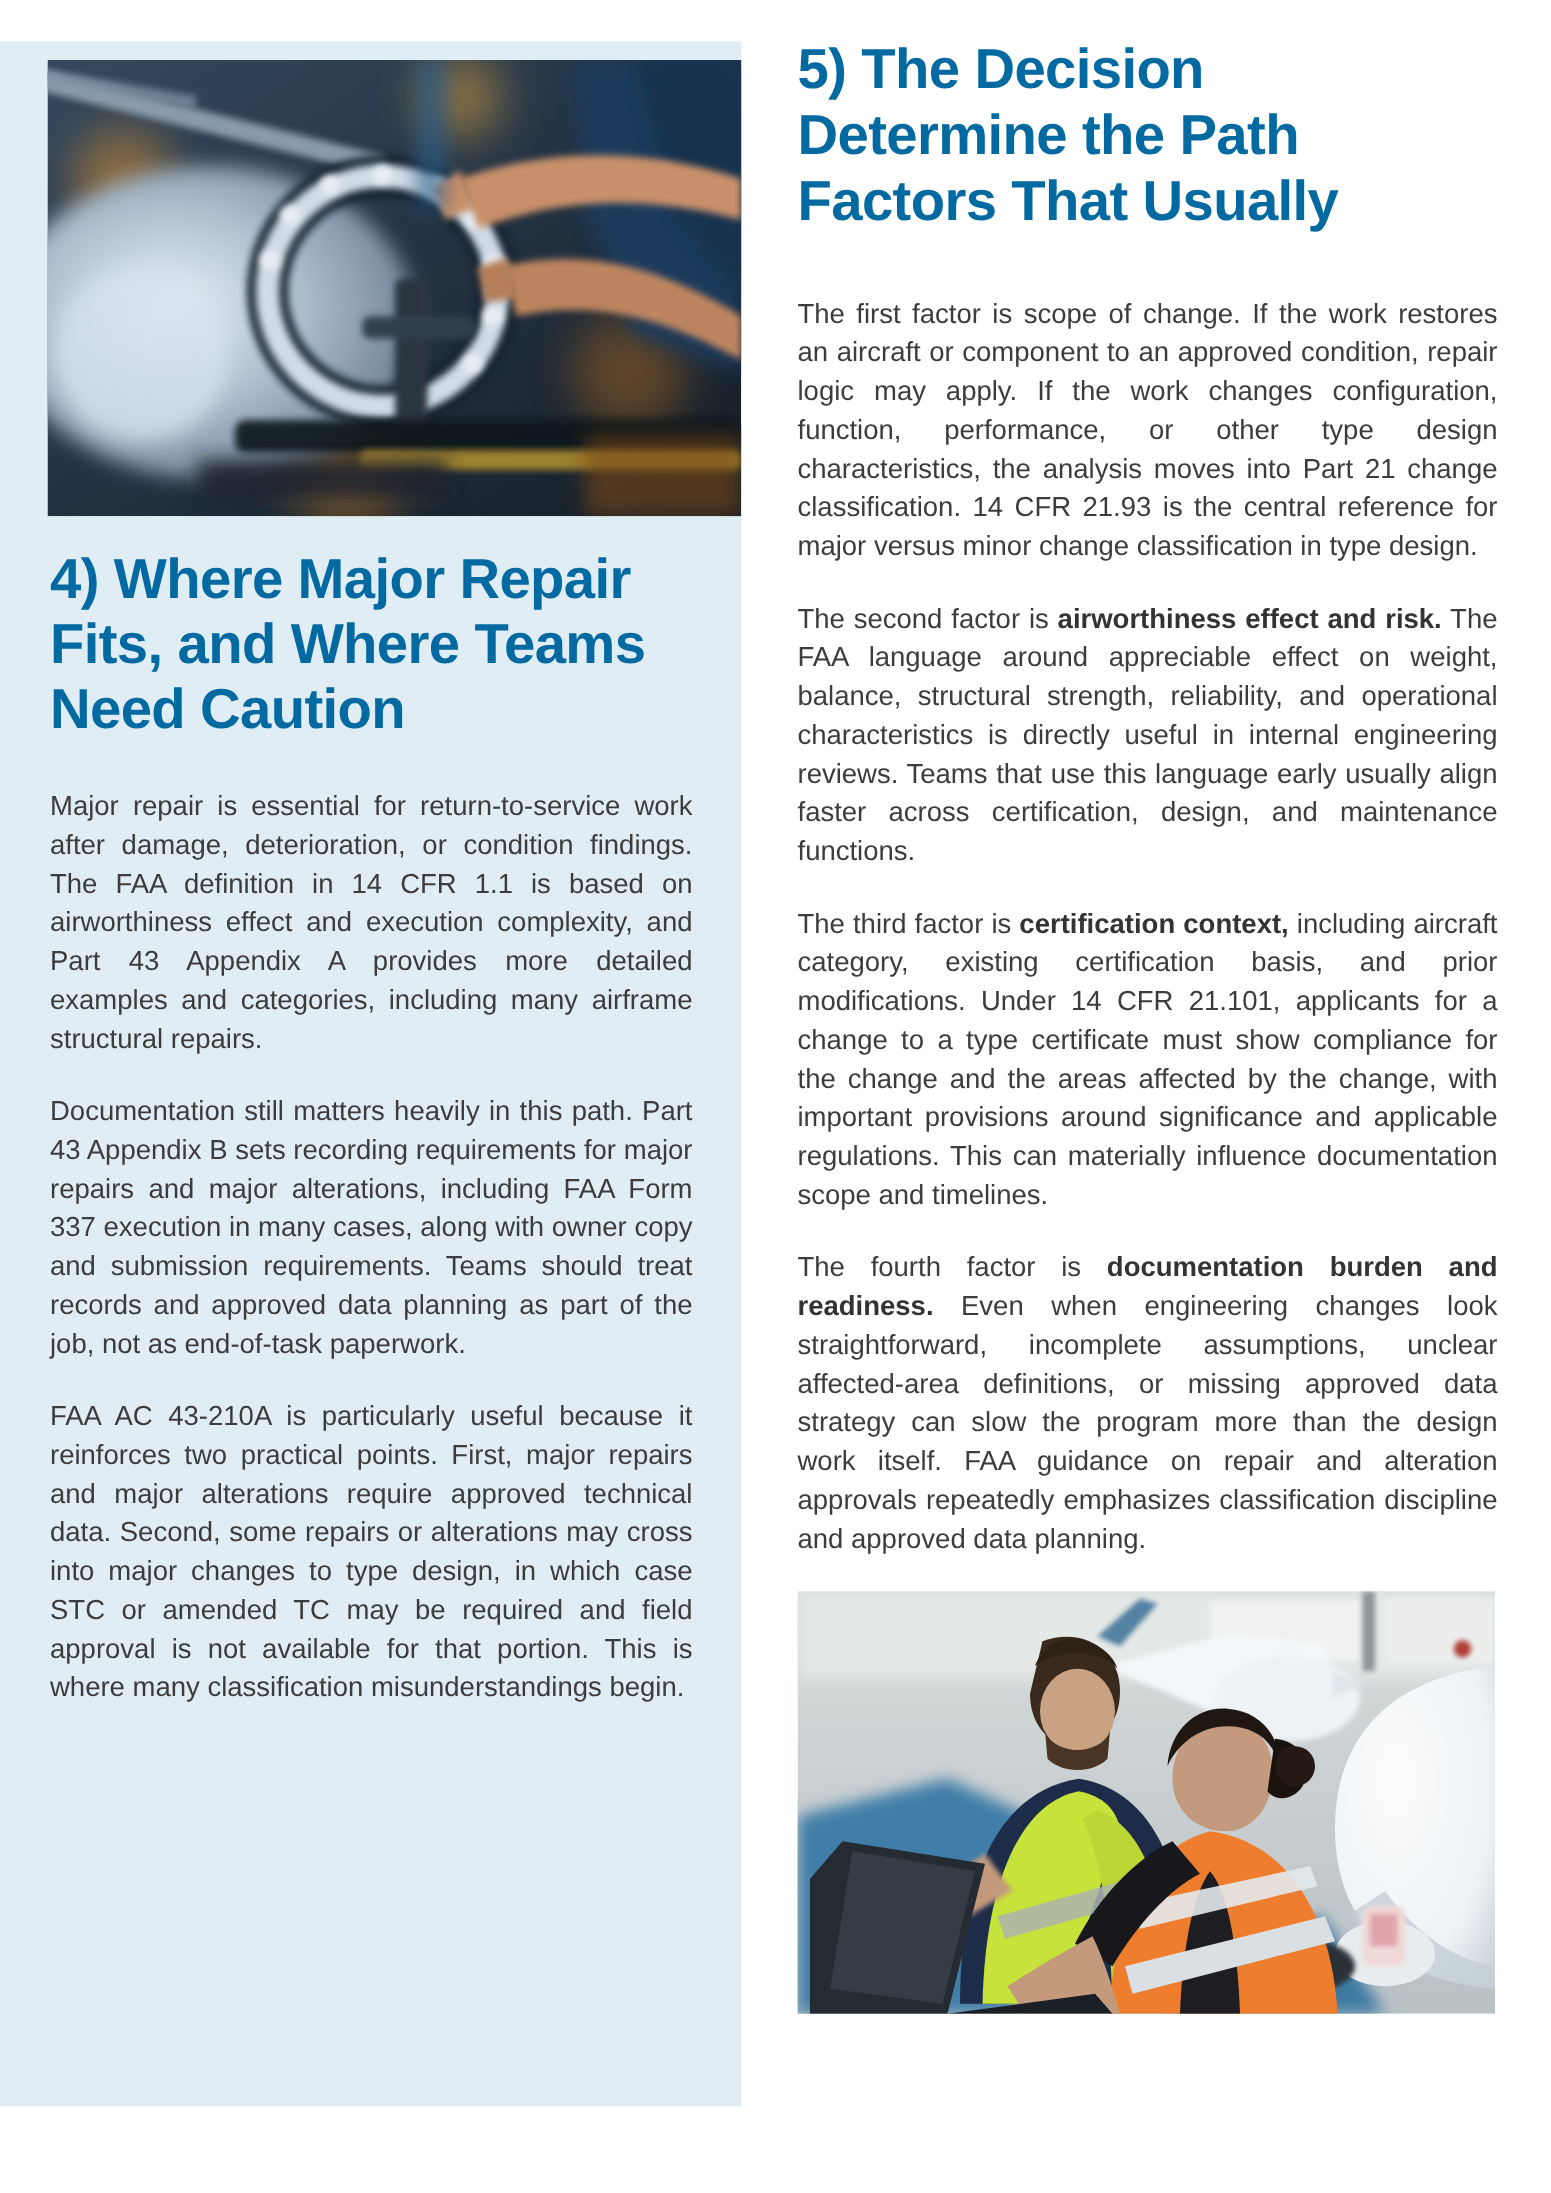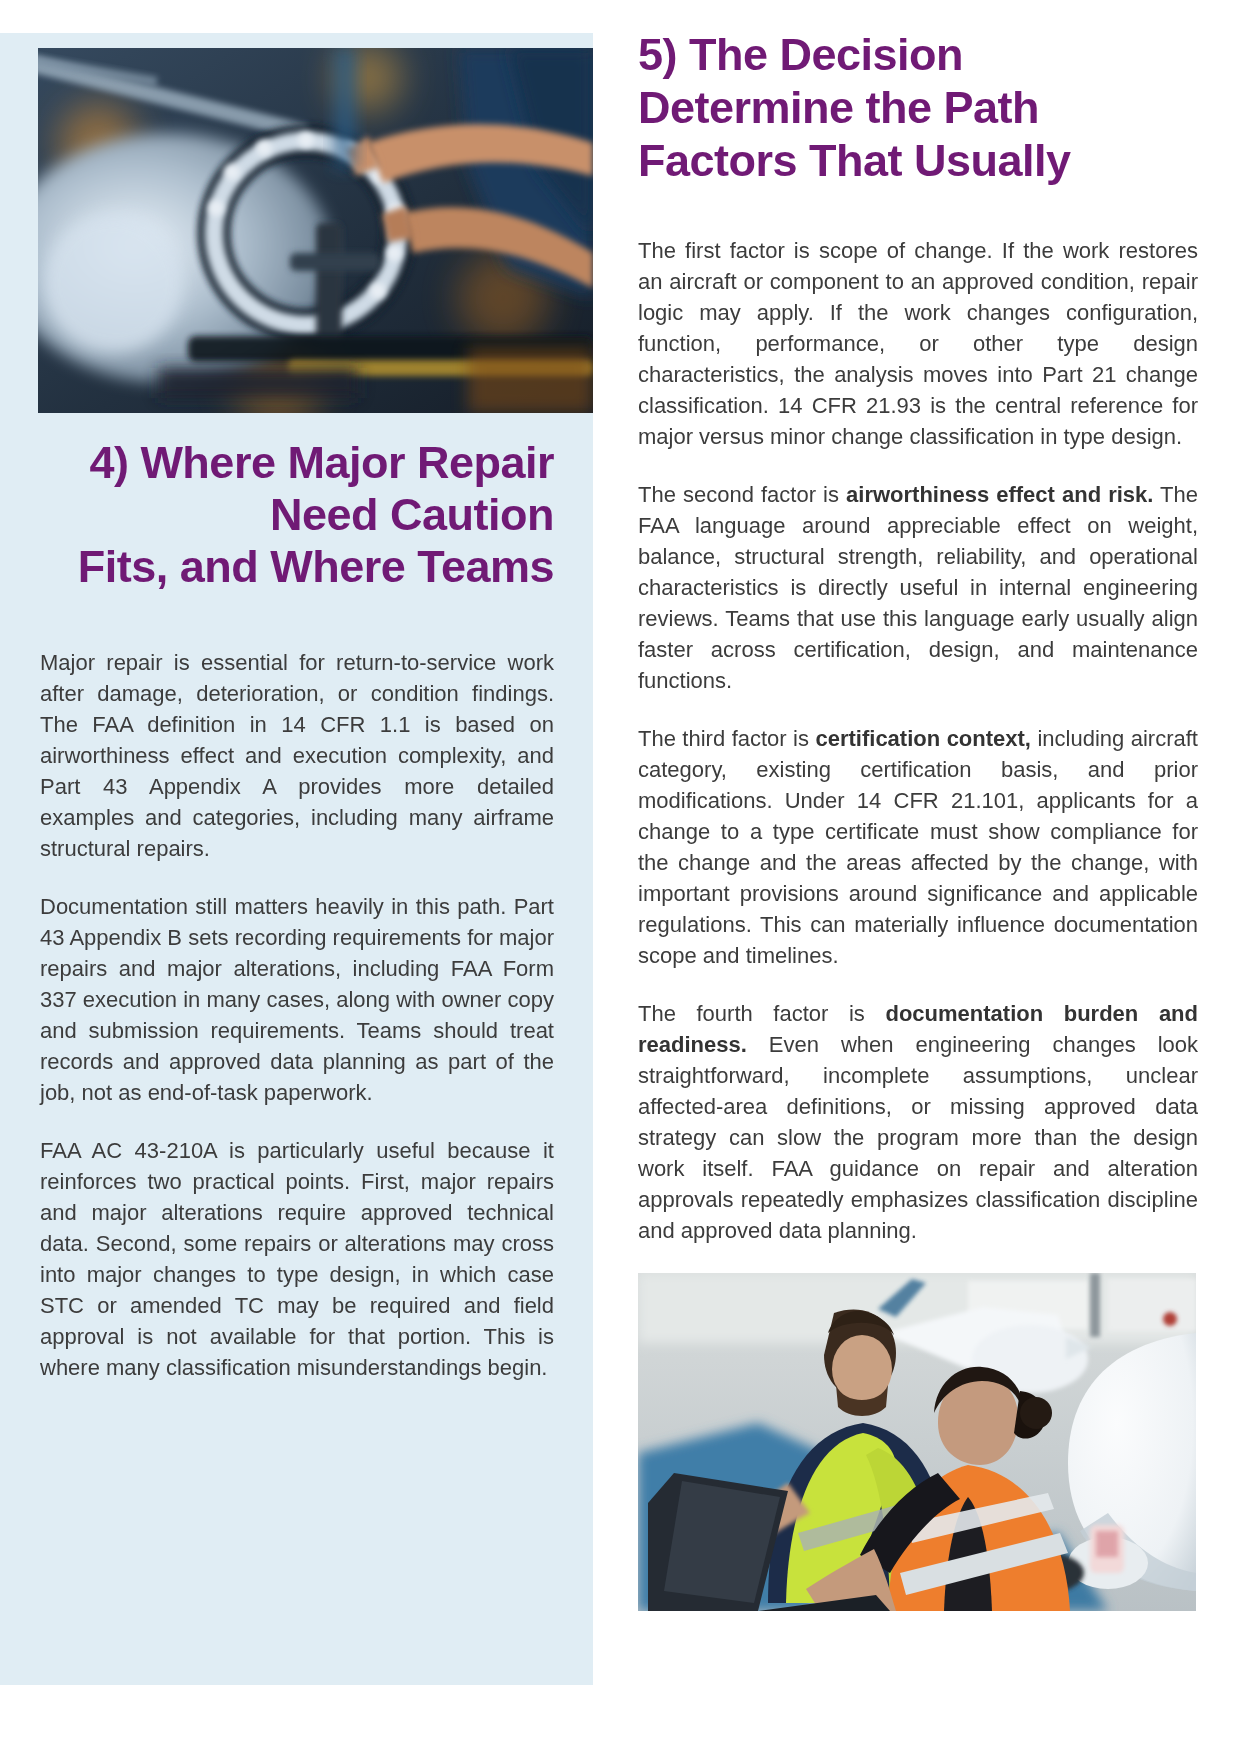--- a/index.html
+++ b/index.html
@@ -28,23 +28,23 @@
     position:absolute;
     left:40px; top:404px;
     width:514px;
   }
   h2.section-heading{
     margin:0;
     font-size:45px;
     line-height:52px;
     font-weight:700;
     letter-spacing:-0.5px;
-    color:#701a75;
-  }
-  .left-body h2.section-heading{margin-bottom:54px;text-align:right;}
+    color:#0369a1;
+  }
+  .left-body h2.section-heading{margin-bottom:36px;}
   .right-col h2.section-heading{margin-bottom:48px;line-height:53px;}
   p.body-par{
     margin:0 0 27px 0;
     font-size:22px;
     line-height:31px;
     text-align:justify;
     color:#3c3c3c;
   }
   p.body-par strong{font-weight:700;color:#333333;}
   .right-col{
@@ -130,22 +130,22 @@
         <rect x="250" y="312" width="305" height="16" rx="6" fill="#caa12e" opacity="0.75" filter="url(#b3)"></rect>
         <rect x="120" y="320" width="200" height="30" fill="#1a232e" opacity="0.9" filter="url(#b8)"></rect>
         <rect x="430" y="300" width="125" height="65" fill="#7a4a14" opacity="0.6" filter="url(#b8)"></rect>
         <rect x="296" y="0" width="22" height="120" fill="#2c5f8a" opacity="0.7" filter="url(#b8)"></rect>
       </svg>
     </div>
 
     <div class="left-body">
       <h2 class="section-heading" id="left-heading">
           <div>4) Where Major Repair</div>
+          <div>Fits, and Where Teams</div>
           <div>Need Caution</div>
-          <div>Fits, and Where Teams</div>
         </h2>
       <div id="left-paragraphs">
           <p class="body-par"><span>Major repair is essential for return-to-service work after damage, deterioration, or condition findings. The FAA definition in 14 CFR 1.1 is based on airworthiness effect and execution complexity, and Part 43 Appendix A provides more detailed examples and categories, including many airframe structural repairs.</span></p>
           <p class="body-par"><span>Documentation still matters heavily in this path. Part 43 Appendix B sets recording requirements for major repairs and major alterations, including FAA Form 337 execution in many cases, along with owner copy and submission requirements. Teams should treat records and approved data planning as part of the job, not as end-of-task paperwork.</span></p>
           <p class="body-par"><span>FAA AC 43-210A is particularly useful because it reinforces two practical points. First, major repairs and major alterations require approved technical data. Second, some repairs or alterations may cross into major changes to type design, in which case STC or amended TC may be required and field approval is not available for that portion. This is where many classification misunderstandings begin.</span></p>
         </div>
     </div>
   </div>
 
   <div class="right-col">

